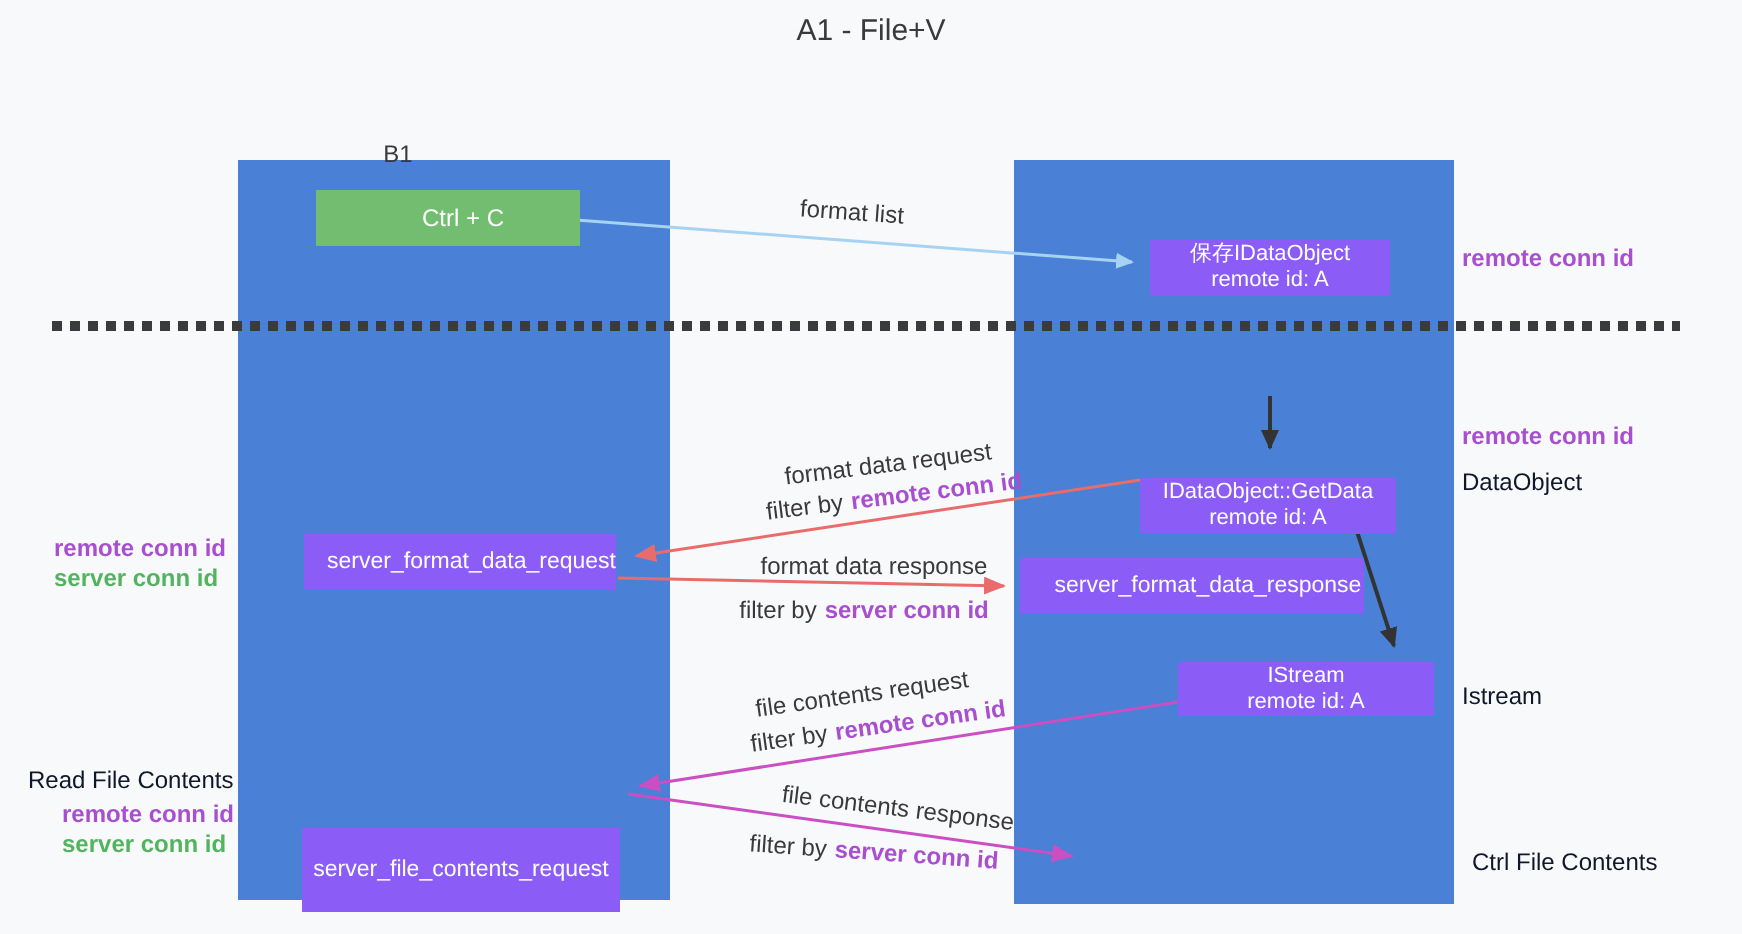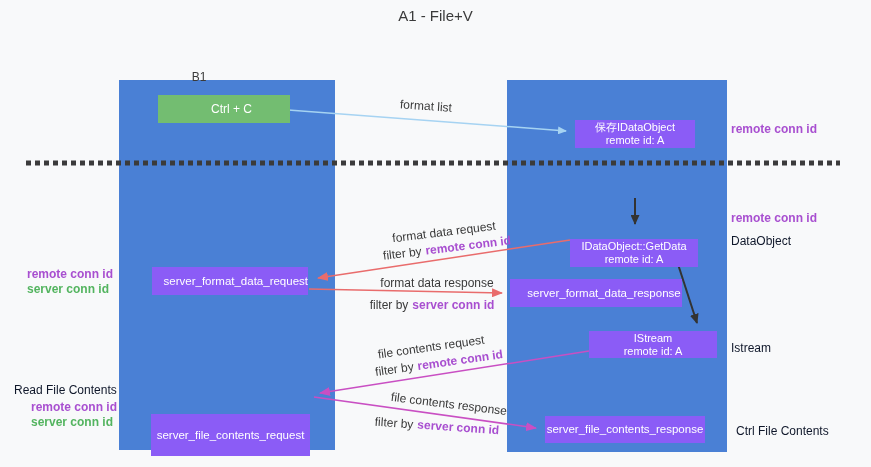--- a/index.html
+++ b/index.html
@@ -121,23 +121,20 @@
 
   <div class="nodebox orange" style="left:589px;top:331px;width:128px;height:27px;">
     <div>IStream</div>
     <div>remote id: A</div>
   </div>
 
   <div class="nodebox orange single" style="left:151px;top:382px;width:159px;height:42px;margin-top:32px;">
     <div>server_file_contents_request</div>
   </div>
 
-  <div class="nodebox orange single" style="left:545px;top:416px;width:160px;height:27px;">
-    <div>server_file_contents_response</div>
-  </div>
 
   <div class="alabel" style="left:426px;top:106px;transform:translate(-50%,-50%) rotate(4deg);">format list</div>
 
   <div class="alabel" style="left:444px;top:232px;transform:translate(-50%,-50%) rotate(-7deg);">format data request</div>
   <div class="alabel" style="left:447px;top:248px;transform:translate(-50%,-50%) rotate(-7deg);">
     <span class="pre">filter by</span><span class="purple">remote conn id</span>
   </div>
 
   <div class="alabel" style="left:437px;top:283px;transform:translate(-50%,-50%);">format data response</div>
   <div class="alabel" style="left:432px;top:305px;transform:translate(-50%,-50%);">

